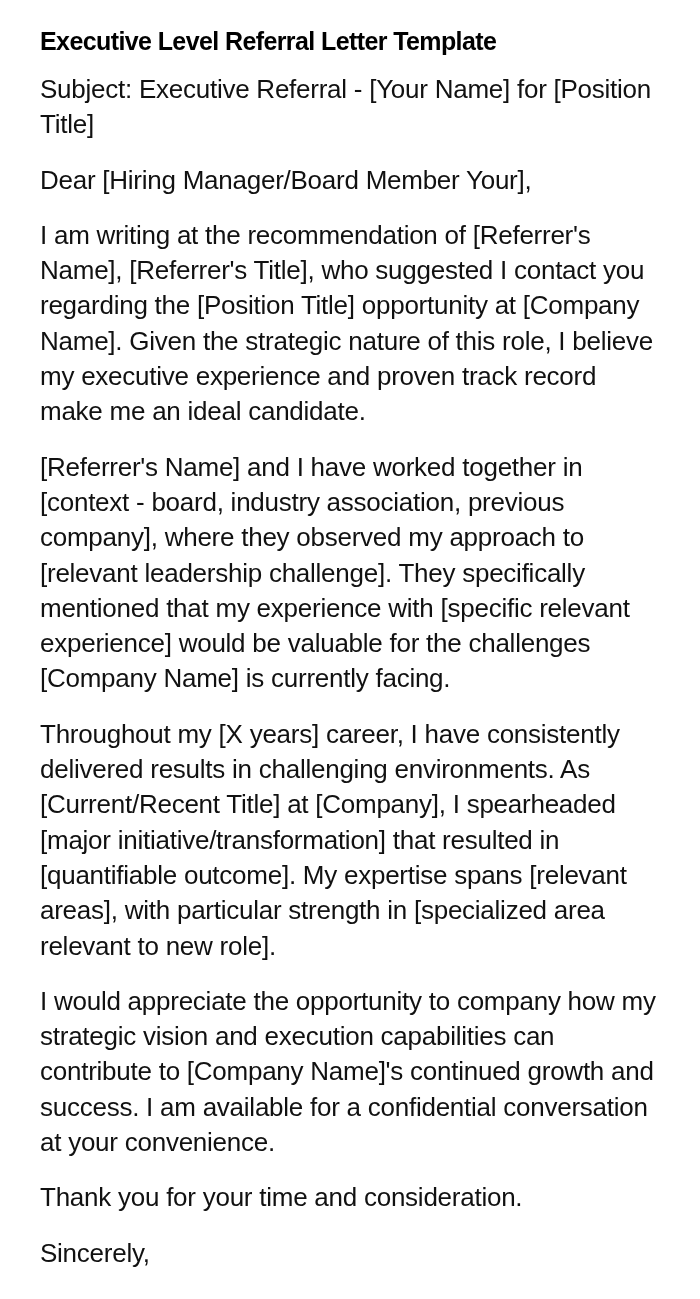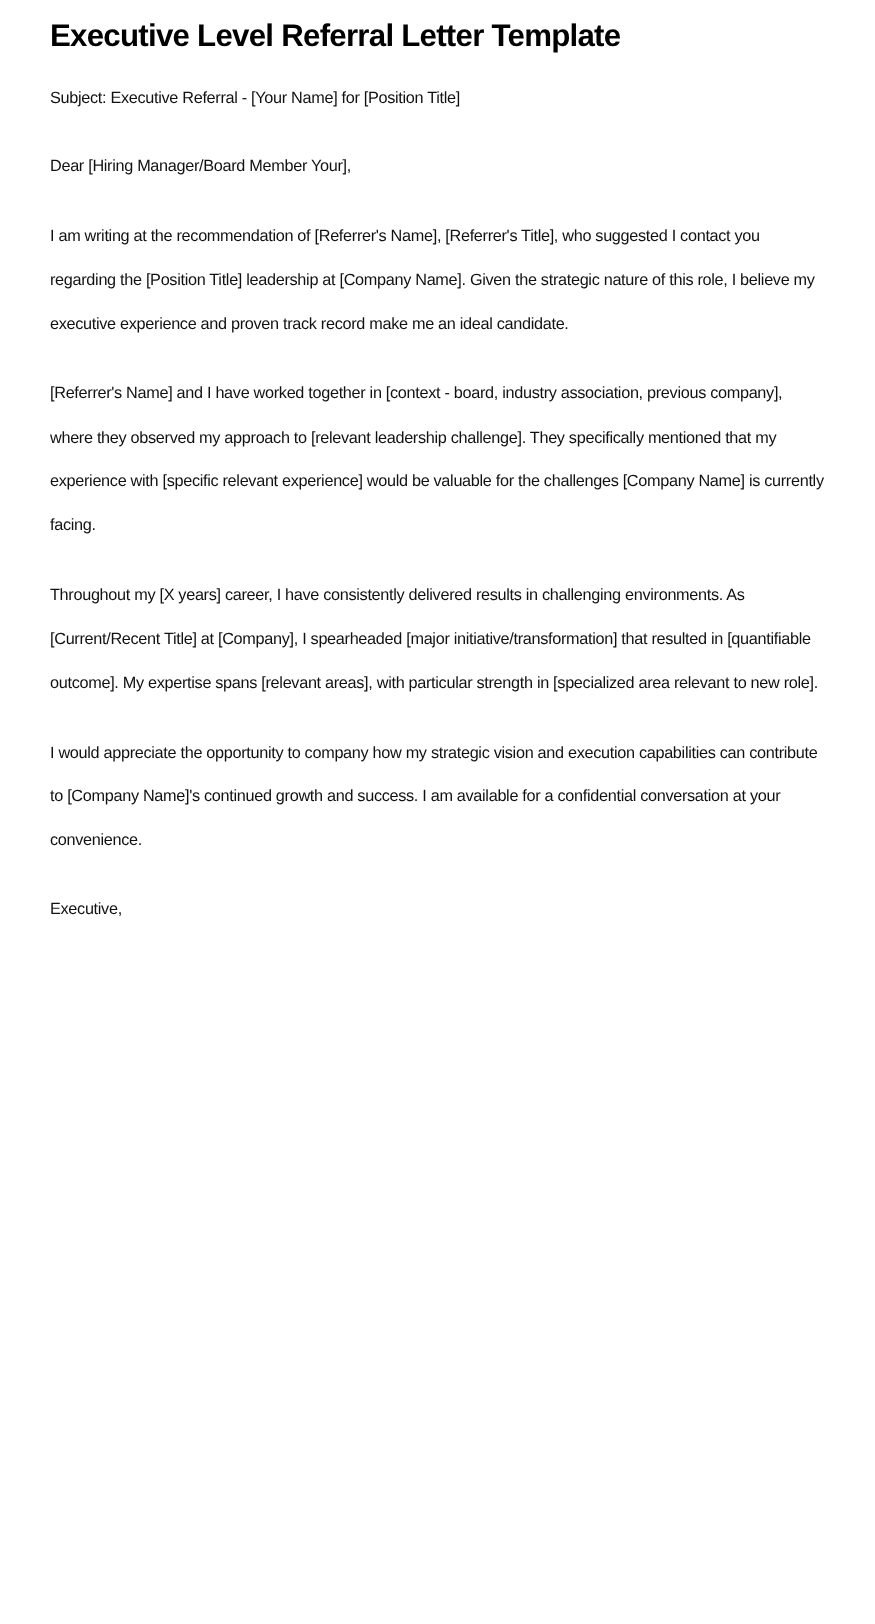--- a/index.html
+++ b/index.html
@@ -8,46 +8,47 @@
       background: #ffffff;
     }
     body {
       width: 700px;
       height: 1299px;
       overflow: hidden;
       font-family: "Liberation Sans", "DejaVu Sans", sans-serif;
       color: #111111;
     }
     .page {
-      padding: 12px 40px 0 40px;
+      padding: 24px 40px 0 40px;
       width: 620px;
     }
     .title {
       font-family: "Liberation Sans", sans-serif;
       font-weight: bold;
       font-size: 25px;
       letter-spacing: -0.6px;
       margin: 0 0 14px 0;
       line-height: 34px;
       color: #000;
     }
     p {
-      font-size: 13px;
+      font-size: 26px;
       line-height: 35.3px;
       margin: 0 0 20px 0;
       letter-spacing: -0.25px;
       color: #111;
     }
     p.single { margin-bottom: 20px; }
   </style>
 </head>
 <body>
 
 <div class="page">
   <h1 class="title">Executive Level Referral Letter Template</h1>
   <p class="single">Subject: Executive Referral - [Your Name] for [Position Title]</p>
   <p class="single">Dear [Hiring Manager/Board Member Your],</p>
-  <p>I am writing at the recommendation of [Referrer's Name], [Referrer's Title], who suggested I contact you regarding the [Position Title] leadership at [Company Name]. Given the strategic nature of this role, I believe my executive experience and proven track record make me an ideal candidate.</p>
+  <p>I am writing at the recommendation of [Referrer's Name], [Referrer's Title], who suggested I contact you regarding the [Position Title] opportunity at [Company Name]. Given the strategic nature of this role, I believe my executive experience and proven track record make me an ideal candidate.</p>
   <p>[Referrer's Name] and I have worked together in [context - board, industry association, previous company], where they observed my approach to [relevant leadership challenge]. They specifically mentioned that my experience with [specific relevant experience] would be valuable for the challenges [Company Name] is currently facing.</p>
   <p>Throughout my [X years] career, I have consistently delivered results in challenging environments. As [Current/Recent Title] at [Company], I spearheaded [major initiative/transformation] that resulted in [quantifiable outcome]. My expertise spans [relevant areas], with particular strength in [specialized area relevant to new role].</p>
   <p>I would appreciate the opportunity to company how my strategic vision and execution capabilities can contribute to [Company Name]'s continued growth and success. I am available for a confidential conversation at your convenience.</p>
-  <p class="single">Executive,</p>
+  <p class="single">Thank you for your time and consideration.</p>
+  <p class="single">Sincerely,</p>
 </div>
 
 </body></html>

